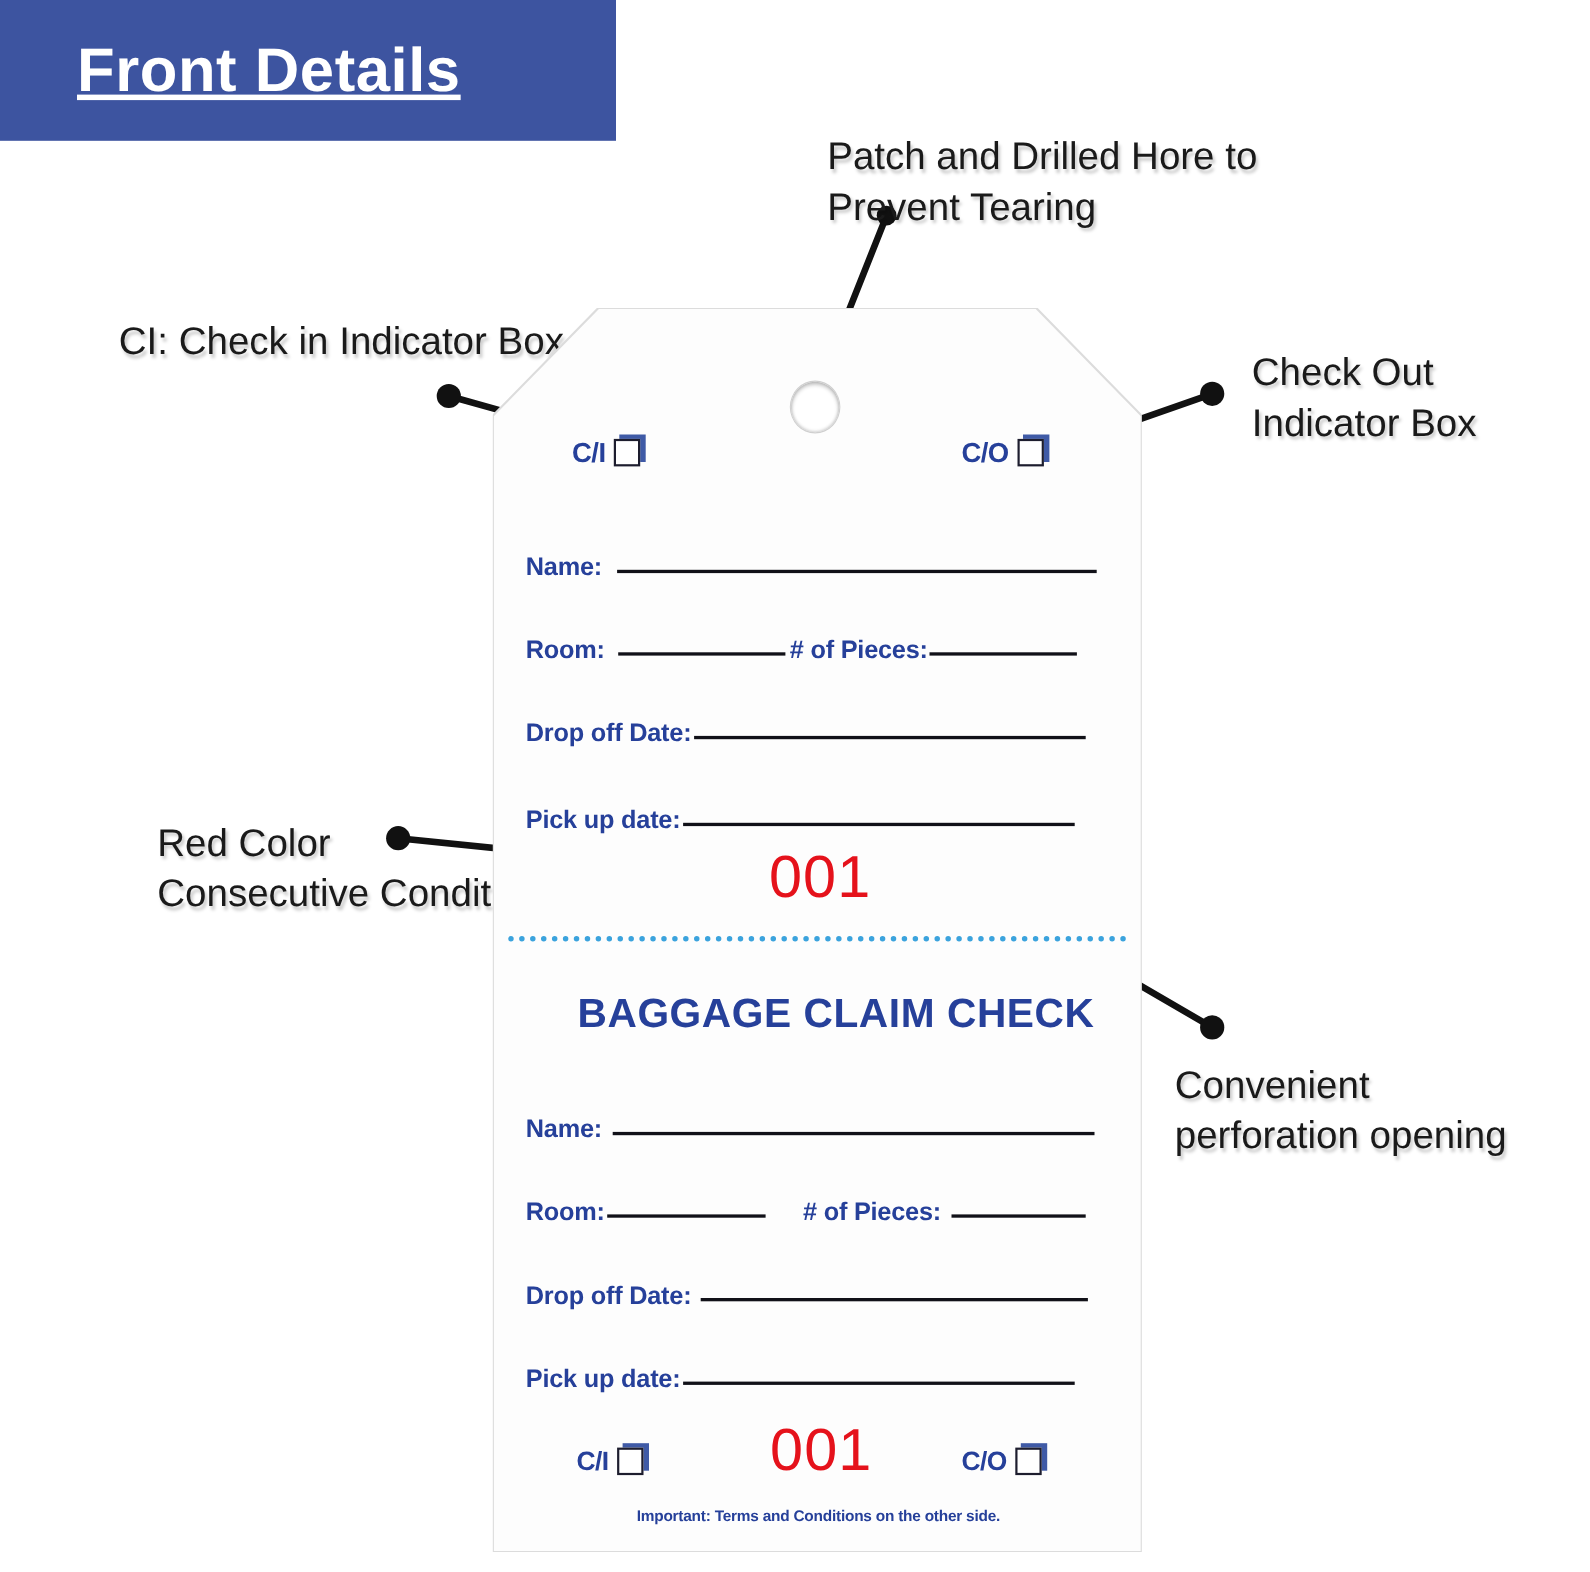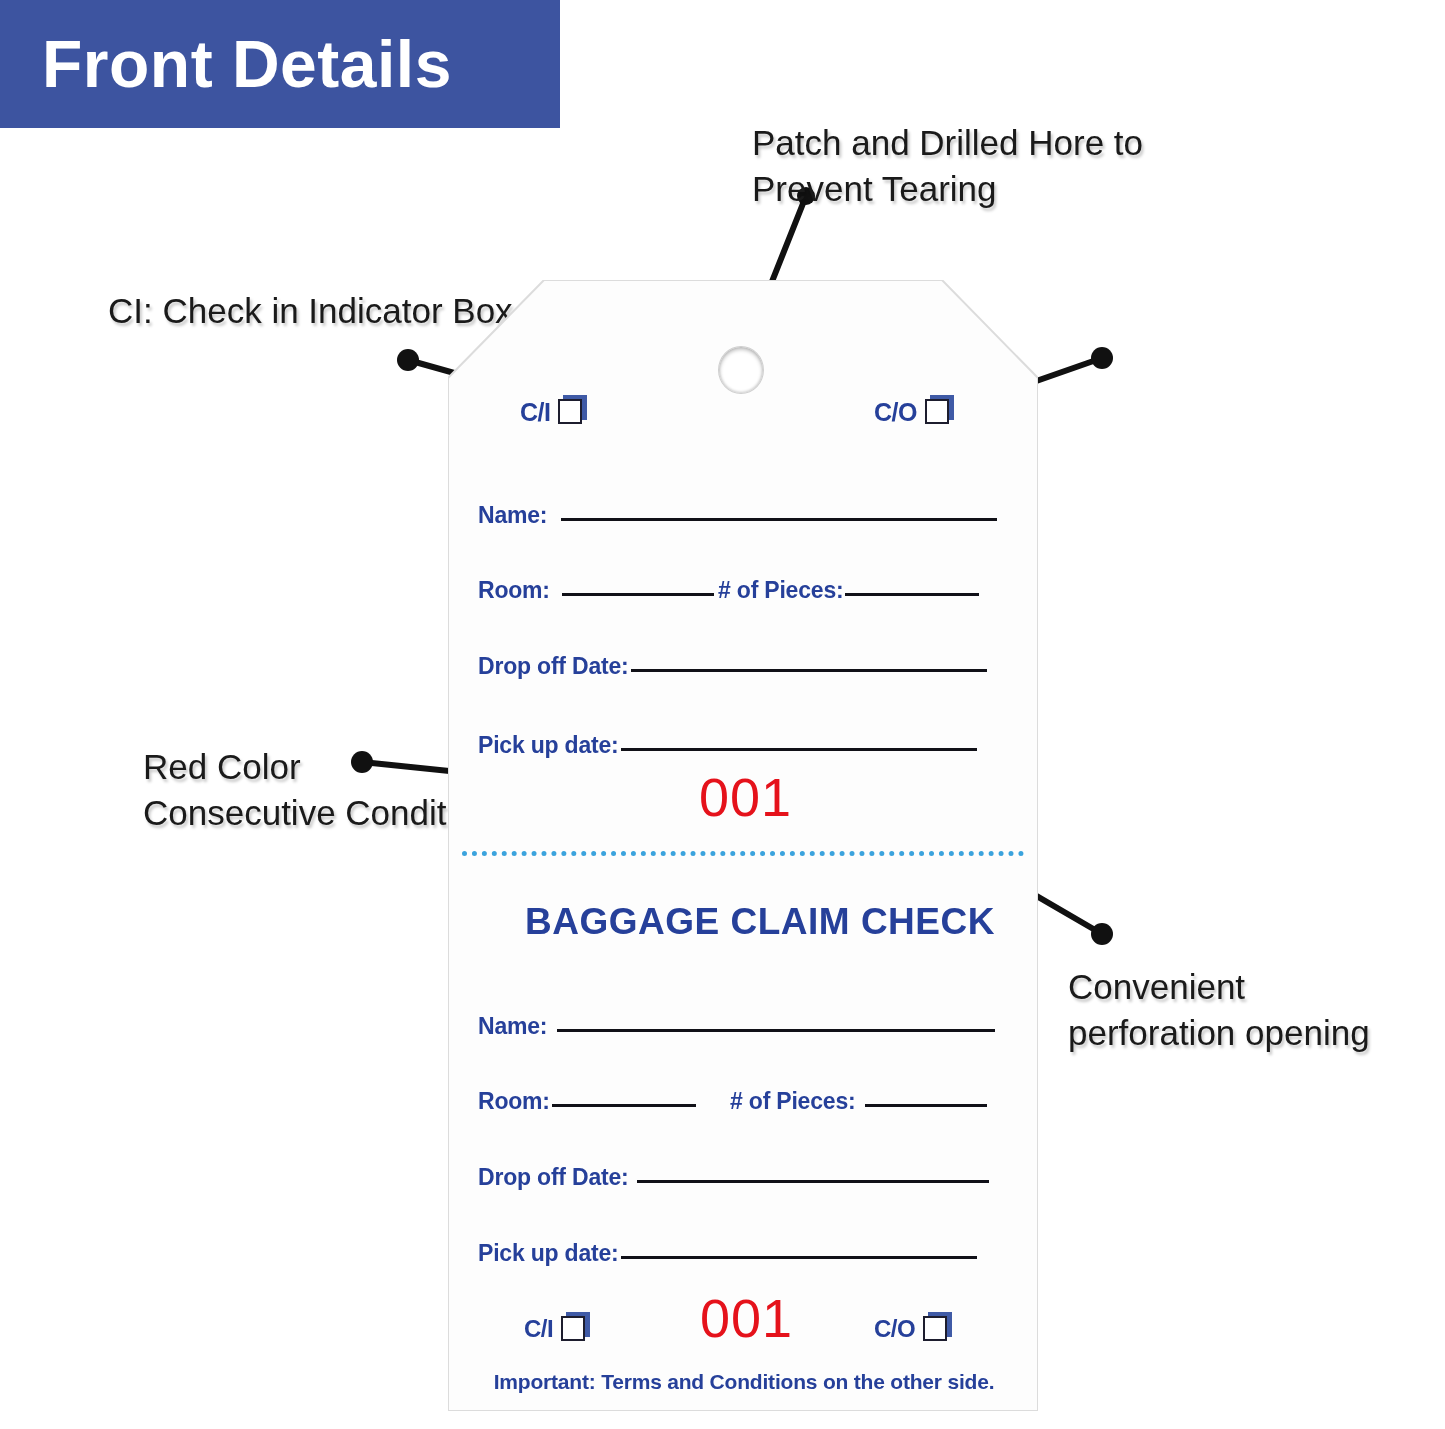--- a/index.html
+++ b/index.html
@@ -25,25 +25,26 @@
     left: 0;
     top: 0;
     width: 560px;
     height: 128px;
     background: #3d54a0;
     display: flex;
     align-items: center;
   }
   #header-banner .banner-title {
     color: #ffffff;
-    font-size: 66px;
+    font-size: 56px;
     font-weight: bold;
     letter-spacing: 0.5px;
-    padding-left: 42px;
+    padding-left: 70px;
     line-height: 1;
+    text-decoration: underline;
   }
 
   
   .callout {
     position: absolute;
     color: #1a1a1a;
     font-size: 35px;
     line-height: 1.32;
     white-space: pre-line;
     text-shadow: 2px 3px 3px rgba(0,0,0,0.22);
@@ -202,21 +203,21 @@
   }
 
   
   #important-note {
     position: absolute;
     left: 456px;
     top: 1370px;
     width: 576px;
     text-align: center;
     color: #26409a;
-    font-size: 21px;
+    font-size: 14px;
     font-weight: bold;
     letter-spacing: -0.2px;
   }
 </style>
 </head>
 <body>
 
 <div id="stage">
 
   <div id="header-banner">
@@ -239,20 +240,22 @@
 
     <line x1="1102" y1="934" x2="968" y2="856" stroke="#111111" stroke-width="6" stroke-linecap="round"></line>
     <circle cx="1102" cy="934" r="11" fill="#111111"></circle>
   </svg>
 
   <div class="callout" id="callout-patch">Patch and Drilled Hore to
 Prevent Tearing</div>
 
   <div class="callout" id="callout-checkin">CI:  Check in Indicator Box</div>
 
+  <div class="callout" id="callout-checkout">Check Out
+Indicator Box</div>
 
   <div class="callout" id="callout-red">Red Color
 Consecutive Conditions</div>
 
   <div class="callout" id="callout-perf">Convenient
 perforation opening</div>
 
   <div id="tag"></div>
 
   <svg id="tag-outline" viewBox="0 0 590 1131">

